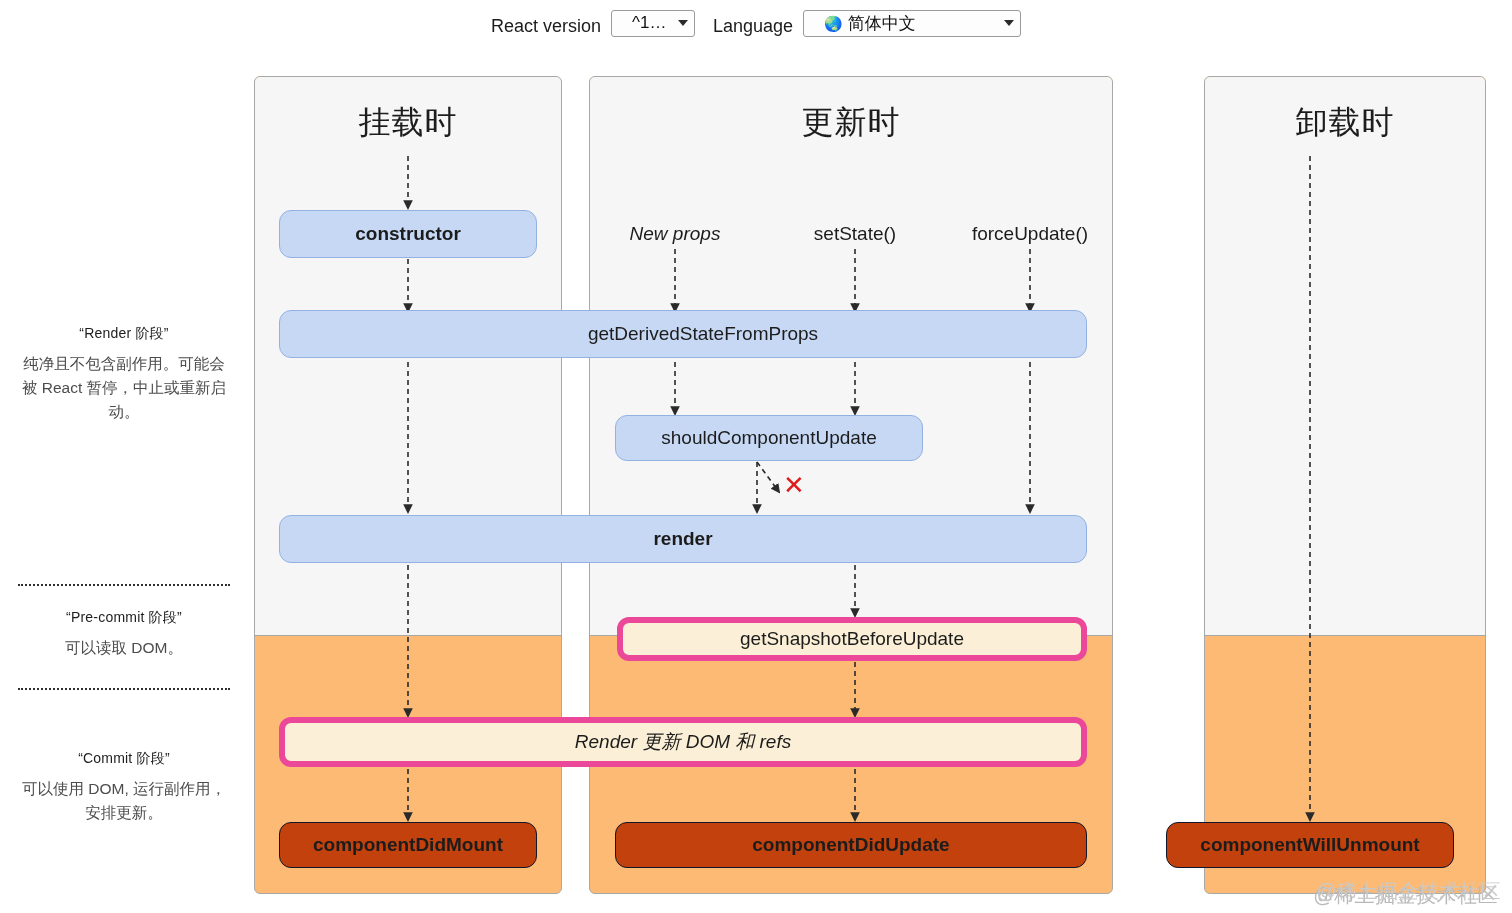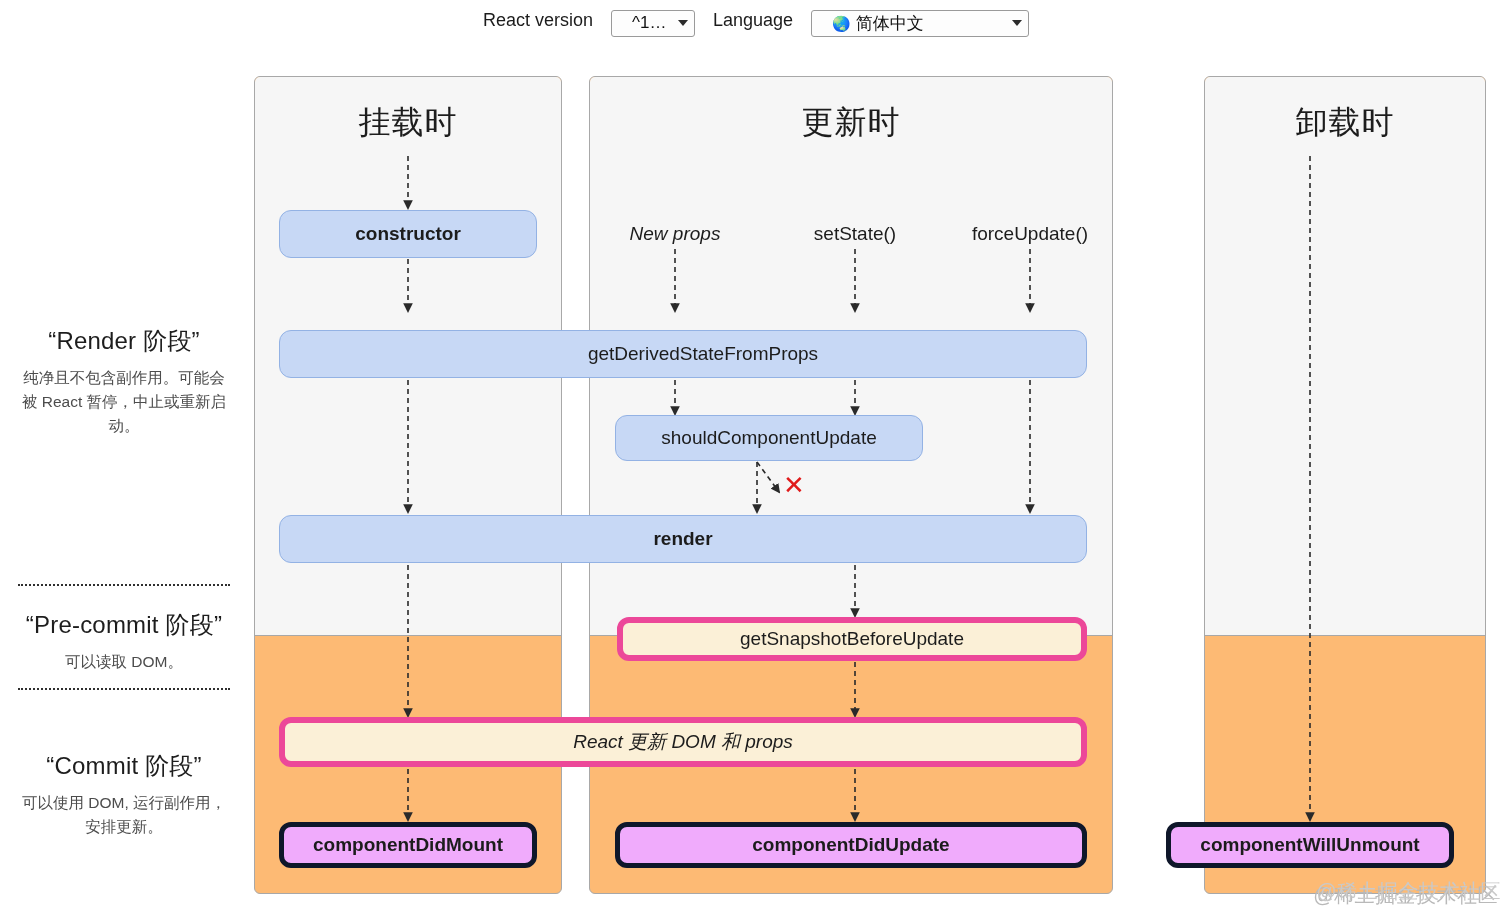--- a/index.html
+++ b/index.html
@@ -10,21 +10,21 @@
     font-family: "Liberation Sans", "DejaVu Sans", sans-serif;
     overflow: hidden;
   }
 
   
   #topbar {
     position: absolute; left: 0; top: 0; width: 1512px; height: 46px;
     display: flex; align-items: center; justify-content: center; gap: 18px;
     font-size: 18px; color: #1a1a1a;
   }
-  .ctrl { display: flex; align-items: flex-start; gap: 18px; }
+  .ctrl { display: flex; align-items: flex-end; gap: 10px; }
   .ctrl-label { font-size: 18px; color: #1c1c1c; }
   .fakeselect {
     display: flex; align-items: center; justify-content: space-between;
     border: 1px solid #9a9a9a; border-radius: 3px;
     background: #fdfdfd; color: #111;
     font-size: 17px; height: 27px; padding: 0 6px 0 20px;
     cursor: pointer; white-space: nowrap;
   }
   #version-select { width: 84px; }
   #language-select { width: 218px; }
@@ -33,21 +33,21 @@
     border-left: 5px solid transparent; border-right: 5px solid transparent;
     border-top: 6px solid #2b2b2b; flex: none;
   }
   .globe { font-size: 15px; margin-right: 5px; line-height: 1; }
   .selval { overflow: hidden; text-overflow: ellipsis; }
 
   
   #legend { position: absolute; left: 0; top: 60px; width: 248px; height: 840px; }
   .phase { position: absolute; left: 0; width: 248px; text-align: center; }
   .phase-title {
-    font-size: 24px; color: #1d1d1d; letter-spacing: .2px;
+    font-size: 14px; color: #1d1d1d; letter-spacing: .2px;
     margin-bottom: 9px; white-space: nowrap;
   }
   .phase-desc { font-size: 15.5px; line-height: 1.55; color: #4c4c4c; padding: 0 16px; }
   .dotline {
     position: absolute; left: 18px; width: 212px; height: 0;
     border-top: 2px dotted #2f2f2f;
   }
 
   
   .panel {
@@ -66,21 +66,21 @@
   }
 
   
   .lbox {
     position: absolute; border-radius: 12px; display: flex;
     align-items: center; justify-content: center;
     font-size: 19px; color: #1c1c1c; text-align: center; white-space: nowrap;
   }
   .blue   { background: #c7d8f5; border: 1px solid #93b2e4; }
   .orange { background: #fbf0d7; border: 6px solid #ec4899; }
-  .green  { background: #f0abfc; border: 5px solid #0f172a; }
+  .green  { background: #c2410c; border: 1px solid #0f172a; }
   .b-bold { font-weight: bold; }
   .b-ital { font-style: italic; }
 
   
   #arrows { position: absolute; left: 0; top: 0; width: 1512px; height: 913px; pointer-events: none; }
 
   
   .trigger {
     position: absolute; font-size: 19px; color: #1c1c1c;
     text-align: center; white-space: nowrap;
@@ -203,29 +203,29 @@
     <line x1="1310" y1="156" x2="1310" y2="820"></line>
   </g>
 </svg>
 
 <div class="trigger ital" style="left:585px; top:223px; width:180px;">New props</div>
 <div class="trigger" style="left:765px; top:223px; width:180px;">setState()</div>
 <div class="trigger" style="left:940px; top:223px; width:180px;">forceUpdate()</div>
 
 <div class="lbox blue b-bold" style="left:279px; top:210px; width:258px; height:48px;">constructor</div>
 
-<div class="lbox blue" style="left:279px; top:330px; width:808px; height:48px;padding-left:40px;">getDerivedStateFromProps</div>
+<div class="lbox blue" style="left:279px; top:310px; width:808px; height:48px;padding-left:40px;">getDerivedStateFromProps</div>
 
 <div class="lbox blue" style="left:615px; top:415px; width:308px; height:46px;">shouldComponentUpdate</div>
 
 <div class="lbox blue b-bold" style="left:279px; top:515px; width:808px; height:48px;">render</div>
 
 <div class="lbox orange" style="left:617px; top:617px; width:470px; height:44px;">getSnapshotBeforeUpdate</div>
 
-<div class="lbox orange b-ital" style="left:279px; top:717px; width:808px; height:50px;">React 更新 DOM 和 props</div>
+<div class="lbox orange b-ital" style="left:279px; top:717px; width:808px; height:50px;">Render 更新 DOM 和 refs</div>
 
 <div class="lbox green b-bold" style="left:279px; top:822px; width:258px; height:46px;">componentDidMount</div>
 
 <div class="lbox green b-bold" style="left:615px; top:822px; width:472px; height:46px;">componentDidUpdate</div>
 
 <div class="lbox green b-bold" style="left:1166px; top:822px; width:288px; height:46px;">componentWillUnmount</div>
 
 <div id="reject-x">✕</div>
 
 <div id="watermark">

